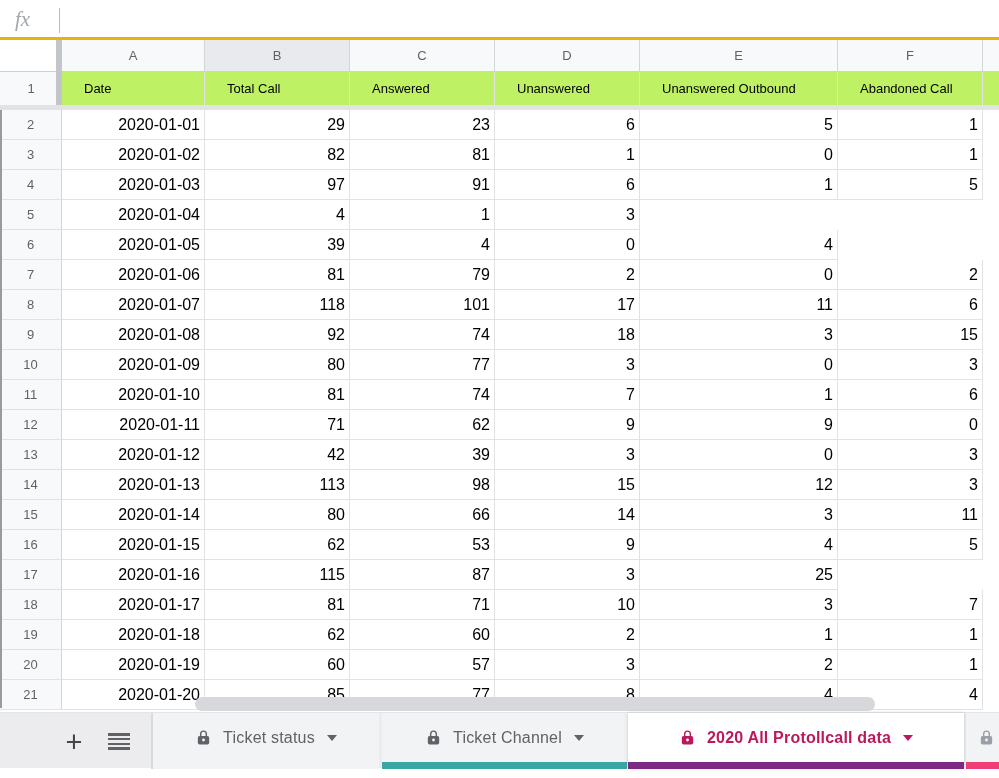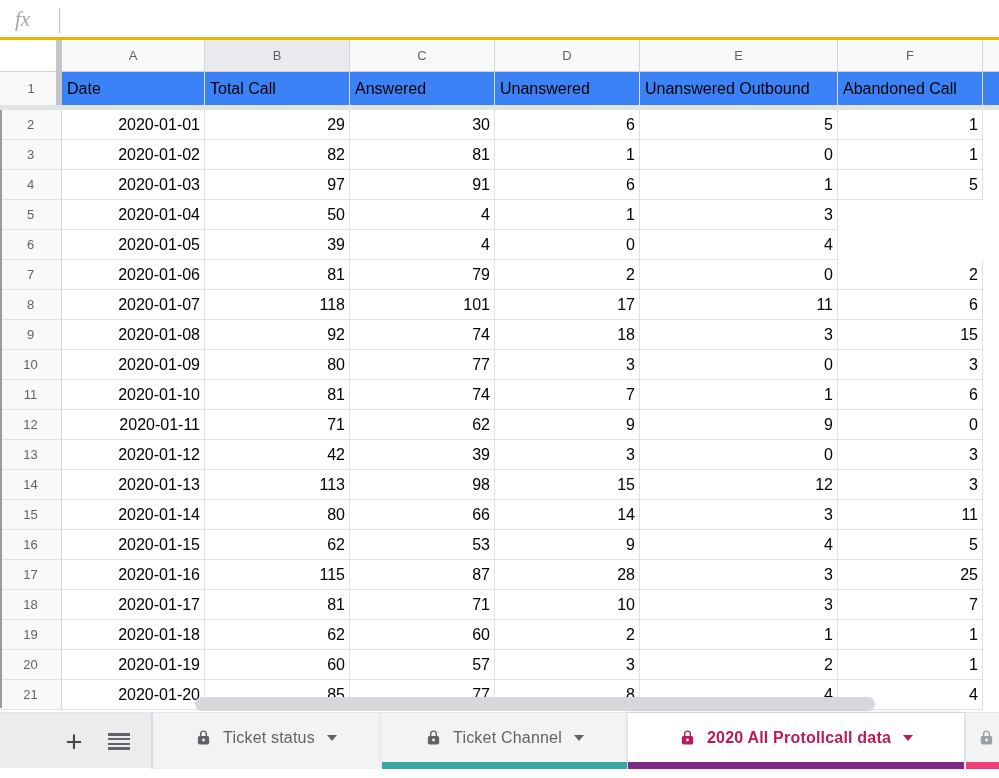--- a/index.html
+++ b/index.html
@@ -26,22 +26,22 @@
   .chead.sel{background:#e8eaed}
   .chead.gcol{border-right:none}
   .freeze-bar{position:absolute;left:56px;top:40px;width:6px;height:65px;background:#c2c5c9;z-index:5}
   .freeze-band{position:absolute;left:0;top:105px;width:999px;height:5px;background:#e0e4e7;z-index:4}
 
   
   .row1{position:absolute;left:0;top:72px;width:999px;height:33px}
   .gut{background:#f8f9fa;color:#5f6368;font-size:13px;display:flex;align-items:center;
     justify-content:center;border-right:1px solid #d3d6d9}
   .row1 .gut{border-right:none}
-  .hcell{background:#3b82f6;border-right:1px solid #e2e2e2;font-size:16px;color:#000;
-    display:flex;align-items:center;padding-left:5px;white-space:nowrap;overflow:hidden}
+  .hcell{background:#bef264;border-right:1px solid #e2e2e2;font-size:13px;color:#000;
+    display:flex;align-items:center;padding-left:22px;white-space:nowrap;overflow:hidden}
   .hcell.gcol{border-right:none}
 
   
   .data-rows{position:absolute;left:0;top:110px;width:999px;height:600px;overflow:hidden}
   .row{height:30px}
   .row .gut{border-bottom:1px solid #e2e2e2}
   .cell{background:#fff;border-right:1px solid #e2e2e2;border-bottom:1px solid #e2e2e2;
     font-size:16px;color:#000;display:flex;align-items:center;justify-content:flex-end;
     padding-right:4px;white-space:nowrap;overflow:hidden}
   .cell.gcol{border-right:none;border-bottom:none}
@@ -110,21 +110,21 @@
       <div class="hcell">Abandoned Call</div>
       <div class="hcell gcol"></div>
     </div>
   <div class="freeze-band"></div>
 
   <div class="data-rows" id="dataRows">
       <div class="row grow">
         <div class="gut">2</div>
         <div class="cell">2020-01-01</div>
         <div class="cell">29</div>
-        <div class="cell">30</div>
+        <div class="cell">23</div>
         <div class="cell">6</div>
         <div class="cell">5</div>
         <div class="cell">1</div>
         <div class="cell gcol"></div>
       </div>
       <div class="row grow">
         <div class="gut">3</div>
         <div class="cell">2020-01-02</div>
         <div class="cell">82</div>
         <div class="cell">81</div>
@@ -139,21 +139,20 @@
         <div class="cell">97</div>
         <div class="cell">91</div>
         <div class="cell">6</div>
         <div class="cell">1</div>
         <div class="cell">5</div>
         <div class="cell gcol"></div>
       </div>
       <div class="row grow">
         <div class="gut">5</div>
         <div class="cell">2020-01-04</div>
-        <div class="cell">50</div>
         <div class="cell">4</div>
         <div class="cell">1</div>
         <div class="cell">3</div>
         <div class="cell gcol"></div>
       </div>
       <div class="row grow">
         <div class="gut">6</div>
         <div class="cell">2020-01-05</div>
         <div class="cell">39</div>
         <div class="cell">4</div>
@@ -259,21 +258,20 @@
         <div class="cell">9</div>
         <div class="cell">4</div>
         <div class="cell">5</div>
         <div class="cell gcol"></div>
       </div>
       <div class="row grow">
         <div class="gut">17</div>
         <div class="cell">2020-01-16</div>
         <div class="cell">115</div>
         <div class="cell">87</div>
-        <div class="cell">28</div>
         <div class="cell">3</div>
         <div class="cell">25</div>
         <div class="cell gcol"></div>
       </div>
       <div class="row grow">
         <div class="gut">18</div>
         <div class="cell">2020-01-17</div>
         <div class="cell">81</div>
         <div class="cell">71</div>
         <div class="cell">10</div>

